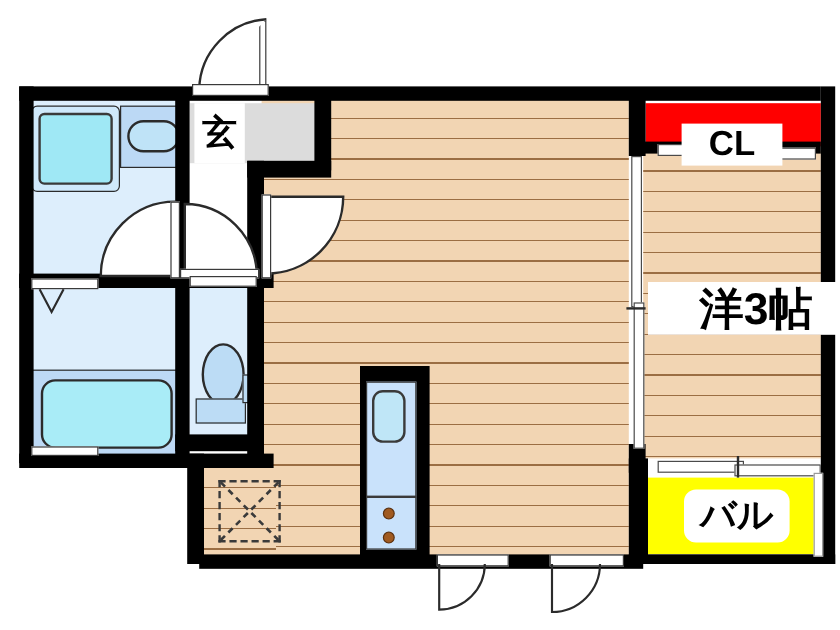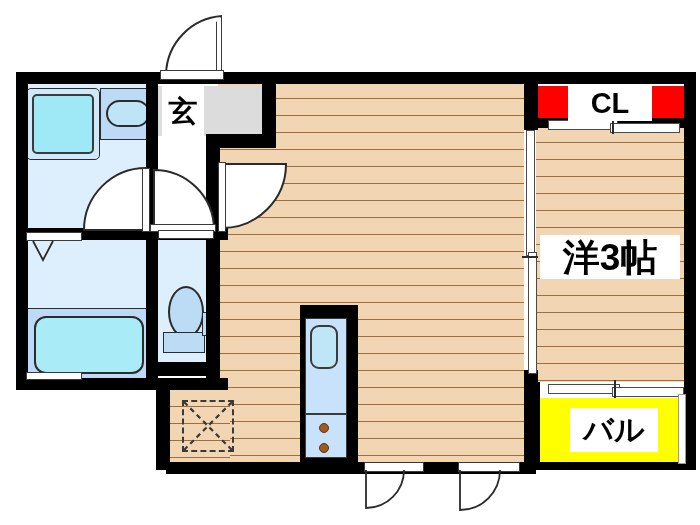--- a/index.html
+++ b/index.html
@@ -23,21 +23,21 @@
       rgba(140,92,48,0.85) 16px,
       rgba(140,92,48,0.85) 17px);
   }
   
   .lbl{
     position:absolute;display:flex;align-items:center;justify-content:center;
     background:#ffffff;color:#000000;font-weight:700;line-height:1;
     white-space:nowrap;letter-spacing:0px;
   }
   .lbl-ldk{font-size:37px;}
-  .lbl-room{font-size:37px;}
+  .lbl-room{font-size:37px;padding-left:20px;}
   .lbl-cl{font-size:29px;}
   .lbl-bal{font-size:30px;}
   .lbl-gen{font-size:29px;}
   
   .fx{position:absolute;box-sizing:border-box;}
   .tub{background:#a9ecf7;border:2px solid #2b2b2b;border-radius:12px;}
   .basin{background:#9fe8f5;border:2px solid #3a3a3a;border-radius:5px;}
   .sinkoval{background:#bfe3f7;border:2px solid #2b2b2b;border-radius:28px;}
   .toilet-bowl{background:#bcdcf5;border:2px solid #2b2b2b;border-radius:50%;}
   .toilet-tank{background:#bcdcf5;border:1.6px solid #2b2b2b;}
@@ -185,17 +185,17 @@
     <path d="M 2 0 L 2 40 A 40 40 0 0 0 42 0" fill="none" stroke="#2b2b2b" stroke-width="1.8"></path>
   </svg>
 
   <div class="abs winmark" style="left:26px;top:372px;width:56px;height:8px;"></div>
 
   <div class="lbl lbl-gen" style="left:162px;top:86px;width:42px;height:50px;">玄</div>
 
 
   <div class="lbl lbl-room" style="left:540px;top:235px;width:140px;height:44px;">洋3帖</div>
 
-  <div class="lbl lbl-cl" style="left:568px;top:86px;width:84px;height:35px;">CL</div>
-
-  <div class="lbl lbl-bal" style="left:570px;top:408px;width:88px;height:44px;">バル</div>
+  <div class="lbl lbl-cl" style="left:568px;top:103px;width:84px;height:35px;">CL</div>
+
+  <div class="lbl lbl-bal" style="left:570px;top:408px;width:88px;height:44px;border-radius:10px;">バル</div>
 
 </div>
 
 </body></html>

